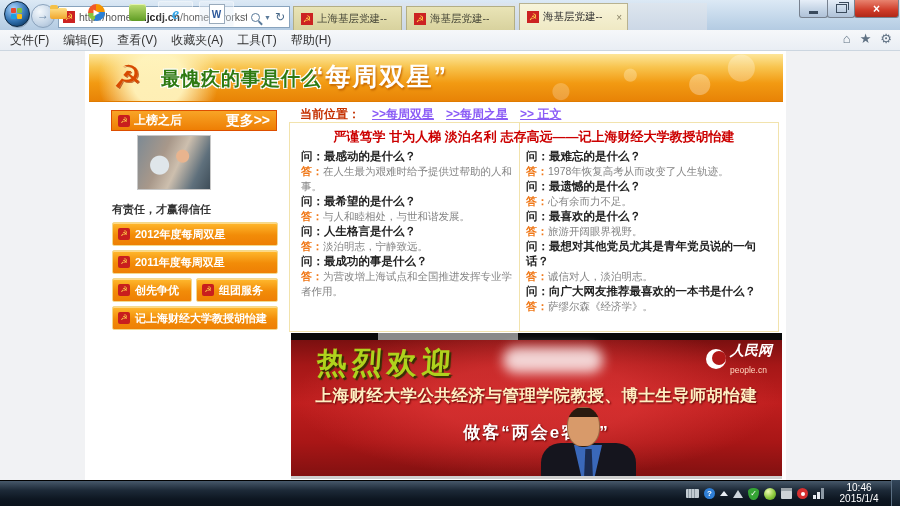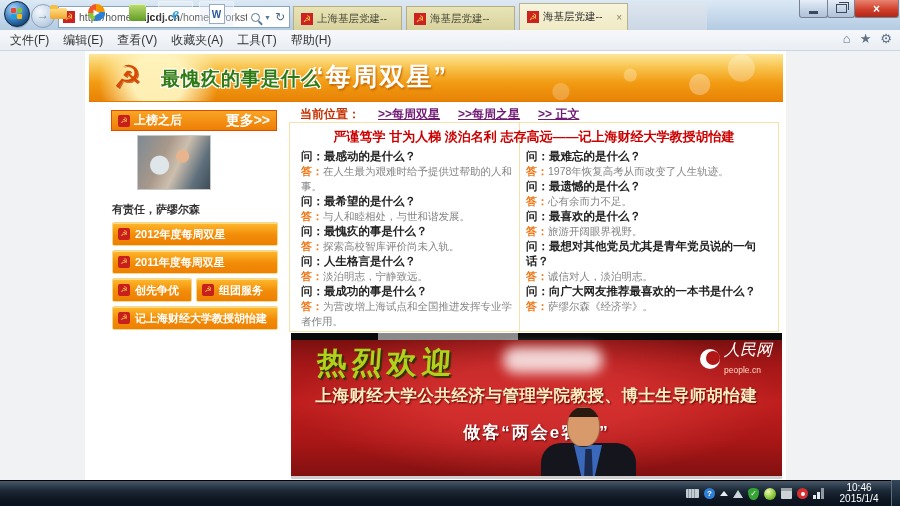--- a/index.html
+++ b/index.html
@@ -92,21 +92,21 @@
     color:#fff;font-size:11px;font-weight:bold;padding:0 5px}
   .sb-btn .lbl{margin-left:5px;white-space:nowrap}
   .btn1{left:112px;top:222px;width:166px}
   .btn2{left:112px;top:250px;width:166px}
   .btn3{left:112px;top:278px;width:80px}
   .btn4{left:196px;top:278px;width:82px}
   .btn5{left:112px;top:306px;width:166px}
 
   
   .crumbs{position:absolute;left:300px;top:106px;font-size:12px;font-weight:bold;color:#c43000}
-  .crumbs a{color:#701a75;text-decoration:underline;margin-left:18px}
+  .crumbs a{color:#8b5cf6;text-decoration:underline;margin-left:12px}
   .contentbox{position:absolute;left:289px;top:122px;width:490px;height:210px;
     border:1px solid #f2e3ad;box-sizing:border-box}
   .coldivider{position:absolute;left:519px;top:123px;width:1px;height:208px;background:#f2e3ad}
   .art-title{position:absolute;left:293px;top:128px;width:482px;text-align:center;
     font-size:13px;font-weight:bold;color:#cc0000}
   .qacol{position:absolute;top:149px}
   .qa-left{left:301px;width:216px}
   .qa-right{left:526px;width:248px}
   .q{font-size:11.5px;font-weight:bold;color:#222;line-height:15px}
   .a{font-size:10.5px;color:#848484;line-height:15px}
@@ -120,21 +120,21 @@
   .ph-topstrip{position:absolute;left:0;top:0;width:491px;height:7px;background:#0a0a0a}
   .ph-topgray{position:absolute;left:87px;top:0;width:140px;height:7px;background:#8a8a8a}
   .welcome{position:absolute;left:26px;top:10px;font-size:30px;font-weight:bold;color:#afd31d;
     letter-spacing:5px;transform:skew(-4deg);text-shadow:2px 2px 1px rgba(30,50,0,.85)}
   .blob{position:absolute;left:212px;top:14px;width:100px;height:26px;border-radius:13px;
     background:rgba(255,255,255,.8);filter:blur(6px)}
   .pplogo{position:absolute;right:10px;top:8px;display:flex;align-items:center;color:#fff}
   .swirl{width:20px;height:20px;border-radius:50%;background:#fff;position:relative;margin-right:4px}
   .swirl:before{content:"";position:absolute;left:6px;top:2px;width:14px;height:14px;border-radius:50%;
     background:#b01818}
-  .pplogo .nm{font-size:16px;font-weight:normal;font-style:italic;line-height:14px}
+  .pplogo .nm{font-size:14px;font-weight:bold;font-style:italic;line-height:14px}
   .pplogo .dm{font-size:8.5px;color:#ffd7c0;line-height:9px}
   .ph-line1{position:absolute;left:6px;top:52px;width:479px;text-align:center;
     font-size:16.5px;font-weight:bold;color:#ffefc2;text-shadow:1px 1px 2px #5a0000;letter-spacing:.5px}
   .ph-line2{position:absolute;left:6px;top:88px;width:479px;text-align:center;
     font-size:17px;font-weight:bold;color:#fff;text-shadow:1px 1px 2px #5a0000;letter-spacing:2px}
   .man-head{position:absolute;left:276px;top:74px;width:31px;height:38px;border-radius:46%;
     background:linear-gradient(#2a1a10 0 9px,#d89a6a 9px);border:1px solid rgba(60,30,10,.4)}
   .man-body{position:absolute;left:250px;top:110px;width:95px;height:40px;
     background:#15151e;border-radius:20px 20px 0 0}
   .man-shirt{position:absolute;left:283px;top:112px;width:28px;height:34px;background:#3a68ba;
@@ -269,21 +269,21 @@
   <span class="sitename">最愧疚的事是什么</span>
   <span class="slogan">“每周双星”</span>
 </div>
 
 <div class="sb-header">
   <span class="emblem-sm">☭</span>
   <span class="ttl">上榜之后</span>
   <span class="sb-more">更多&gt;&gt;</span>
 </div>
 <div class="sb-photo"></div>
-<div class="sb-caption">有责任，萨缪尔森</div>
+<div class="sb-caption">有责任，才赢得信任</div>
 
 <div class="sb-btn btn1">
   <span class="emblem-sm">☭</span>
   <span class="lbl">2012年度每周双星</span>
 </div>
 <div class="sb-btn btn2">
   <span class="emblem-sm">☭</span>
   <span class="lbl">2011年度每周双星</span>
 </div>
 <div class="sb-btn btn3">
@@ -308,24 +308,20 @@
 <div class="art-title">严谨笃学 甘为人梯 淡泊名利 志存高远——记上海财经大学教授胡怡建</div>
 
 <div class="qacol qa-left">
   <div>
     <div class="q"><span>问：</span><span>最感动的是什么？</span></div>
     <div class="a"><span class="ap">答：</span><span>在人生最为艰难时给予提供过帮助的人和事。</span></div>
   </div>
   <div>
     <div class="q"><span>问：</span><span>最希望的是什么？</span></div>
     <div class="a"><span class="ap">答：</span><span>与人和睦相处，与世和谐发展。</span></div>
-  </div>
-  <div>
-    <div class="q"><span>问：</span><span>最愧疚的事是什么？</span></div>
-    <div class="a"><span class="ap">答：</span><span>探索高校智库评价尚未入轨。</span></div>
   </div>
   <div>
     <div class="q"><span>问：</span><span>人生格言是什么？</span></div>
     <div class="a"><span class="ap">答：</span><span>淡泊明志，宁静致远。</span></div>
   </div>
   <div>
     <div class="q"><span>问：</span><span>最成功的事是什么？</span></div>
     <div class="a"><span class="ap">答：</span><span>为营改增上海试点和全国推进发挥专业学者作用。</span></div>
   </div>
 </div>

